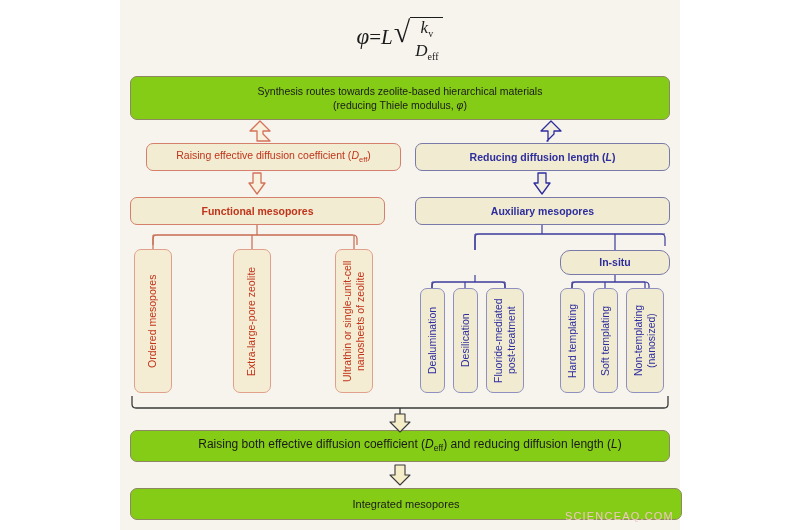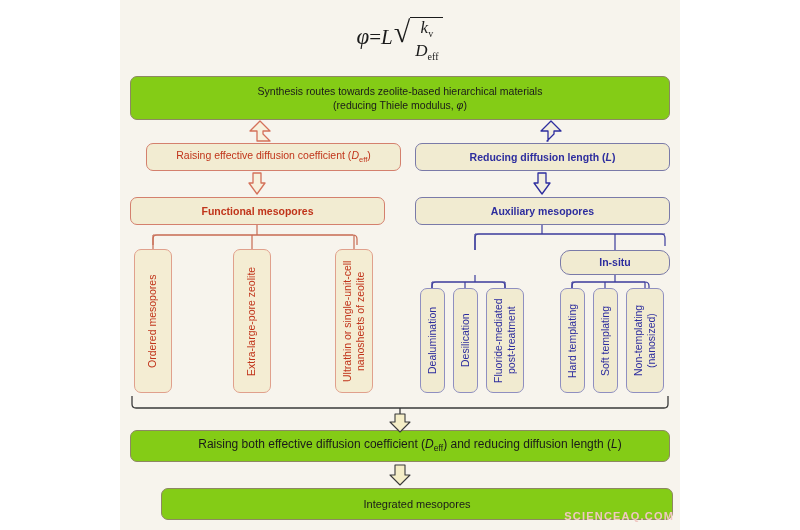--- a/index.html
+++ b/index.html
@@ -41,21 +41,21 @@
   .radsign{font-size:30px;line-height:1;position:relative;top:5px;}
   .frac{display:inline-flex;flex-direction:column;align-items:center;
         border-top:1.3px solid #1b1b1b;padding:0 5px;margin-top:5px;}
   .frac .num{font-style:italic;font-size:17px;padding:0 0 1px;}
   .frac .den{font-style:italic;font-size:17px;padding:1px 0 0;}
   .frac sub{font-size:10px;font-style:normal;}
   svg.ov{position:absolute;left:0;top:0;width:560px;height:530px;
          pointer-events:none;overflow:visible;}
   .wm{
     position:absolute;right:6px;bottom:8px;color:#f0c7c2;
-    font-size:11px;letter-spacing:1.2px;font-family:"Liberation Sans",sans-serif;font-weight:bold;
+    font-size:11px;letter-spacing:1.2px;font-family:"Liberation Sans",sans-serif;
   }
   sub{font-size:0.72em;}
   .it{font-style:italic;}
 </style>
 </head>
 <body>
 
 <div id="figure">
 
   <div class="formula">
@@ -125,21 +125,21 @@
     <span>Soft templating</span>
   </div>
   <div class="box bluev vert" style="left:506px;top:288px;width:38px;height:105px;">
     <span>Non-templating (nanosized)</span>
   </div>
 
   <div class="box wide" style="left:10px;top:430px;width:540px;height:32px;font-size:12px;padding-left:20px;">
     <span><span>Raising both effective diffusion coefficient  (</span><span class="it">D</span><sub>eff</sub><span>) and reducing diffusion length (</span><span class="it">L</span><span>)</span></span>
   </div>
 
-  <div class="box wide" style="left:10px;top:488px;width:512px;height:32px;font-size:11px;margin-left:31px;">
+  <div class="box wide" style="left:10px;top:488px;width:552px;height:32px;font-size:11px;">
     <span>Integrated mesopores</span>
   </div>
 
   <svg class="ov" viewBox="0 0 560 530">
 
     <g>
       <path d="M137 141 L137 131 L130 131 L140 121 L150 131 L143 131 L143 134 L150 141 L143 141 Z" fill="#f7f1dd" stroke="#d4715a" stroke-width="1.3" stroke-linejoin="round"></path>
     </g>
 
     <g>

